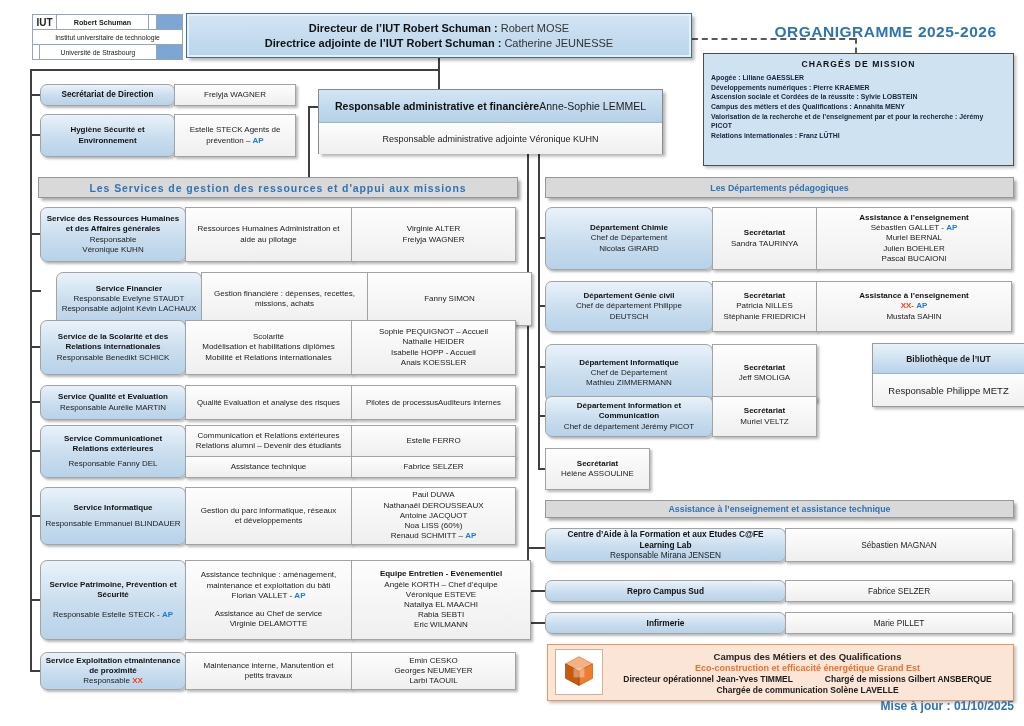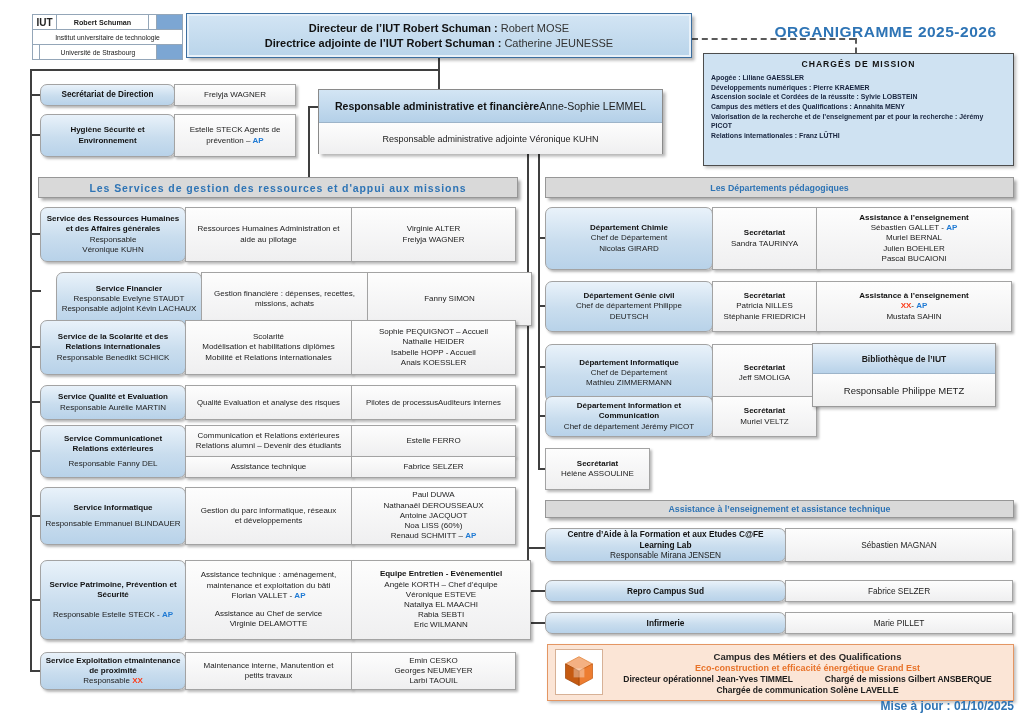--- a/index.html
+++ b/index.html
@@ -44,21 +44,21 @@
           display:flex;align-items:center;justify-content:center;font-size:10.5px;box-sizing:border-box;}
   .rafbody{height:31px;display:flex;align-items:center;justify-content:center;font-size:9px;
            background:linear-gradient(180deg,#fdfdfd,#efeff0);}
   
   .logo{position:absolute;left:33px;top:14px;width:150px;font-size:6.8px;color:#222;}
   .logo .lrow{display:flex;height:16px;}
   .logo .lc{border:1px solid #94a6b8;background:#fff;display:flex;align-items:center;justify-content:center;
             box-sizing:border-box;margin-left:-1px;white-space:nowrap;}
   .logo .blue{background:#7ca6d3;}
   
-  .biblio{position:absolute;left:812px;top:343px;width:184px;border:1px solid #9a9a9a;
+  .biblio{position:absolute;left:872px;top:343px;width:153px;border:1px solid #9a9a9a;
           box-shadow:2px 2px 3px rgba(0,0,0,.28);box-sizing:border-box;}
   .biblio .bh{height:30px;background:linear-gradient(180deg,#e9f2fa,#b8d2e9);border-bottom:1px solid #9db4c9;
               display:flex;align-items:center;justify-content:center;font-size:8.5px;font-weight:bold;box-sizing:border-box;}
   .biblio .bb{height:32px;background:linear-gradient(180deg,#fdfdfd,#f0f0f0);display:flex;align-items:center;
               justify-content:center;font-size:9.5px;}
   
   .campus{position:absolute;left:547px;top:644px;width:467px;height:57px;background:#fbe5d6;
           border:1.4px solid #e49663;box-shadow:2px 2px 3px rgba(0,0,0,.25);box-sizing:border-box;
           padding:3px 4px 3px 58px;display:flex;flex-direction:column;justify-content:center;gap:1px;text-align:center;}
   .campus .c1{font-size:9.5px;font-weight:bold;color:#262626;}

